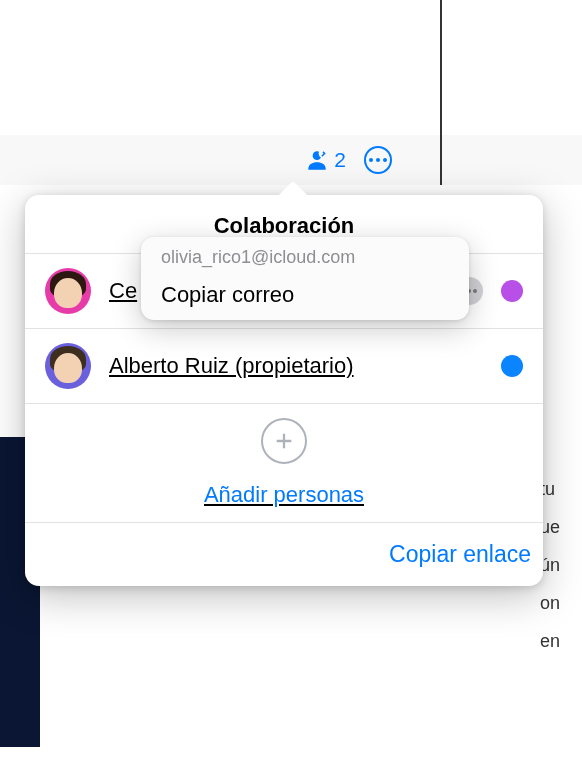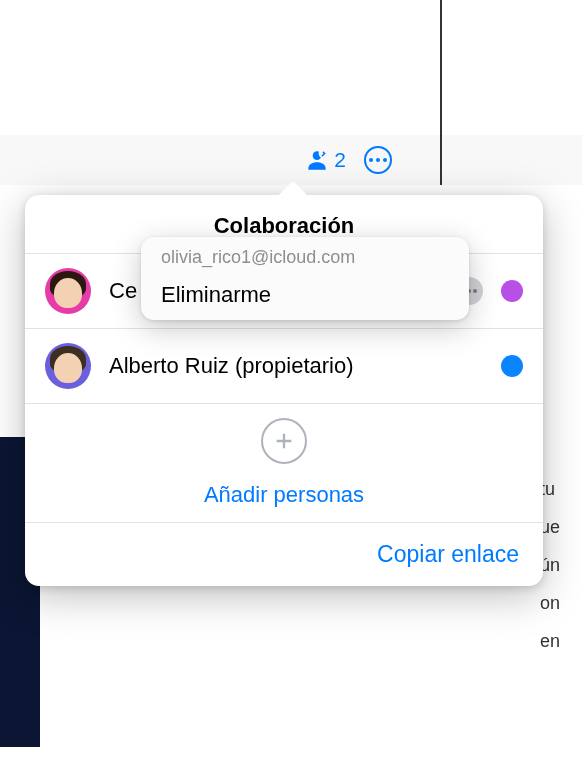--- a/index.html
+++ b/index.html
@@ -115,20 +115,21 @@
     .popover-title {
       text-align: center;
       font-size: 22px;
       font-weight: 600;
       color: #000;
       padding: 18px 3px 14px;
       border-bottom: 1px solid #e2e2e2;
     }
     .popover-list {
       list-style: none;
+      text-decoration: underline;
     }
     .popover-row {
       display: flex;
       align-items: center;
       padding: 14px 20px;
       border-bottom: 1px solid #e2e2e2;
       gap: 18px;
       position: relative;
     }
     .popover-row.add {
@@ -184,21 +185,21 @@
     }
     .color-dot {
       width: 22px;
       height: 22px;
       border-radius: 50%;
       flex-shrink: 0;
     }
     .popover-footer {
       display: flex;
       justify-content: flex-end;
-      padding: 18px 24px;
+      padding: 18px 12px;
     }
     .footer-link {
       color: #007aff;
       font-size: 23px;
       cursor: pointer;
       font-weight: 400;
     }
     .context-menu {
       position: absolute;
       top: 237px;
@@ -325,14 +326,14 @@
       <span class="row-label link-blue">Añadir personas</span>
     </li>
   </ul>
   <div class="popover-footer">
     <span class="footer-link">Copiar enlace</span>
   </div>
 </div>
 
 <div class="context-menu">
   <div class="context-email">olivia_rico1@icloud.com</div>
-  <div class="context-item">Eliminarme</div>
+  <div class="context-item">Copiar correo</div>
 </div>
 
 </body></html>

